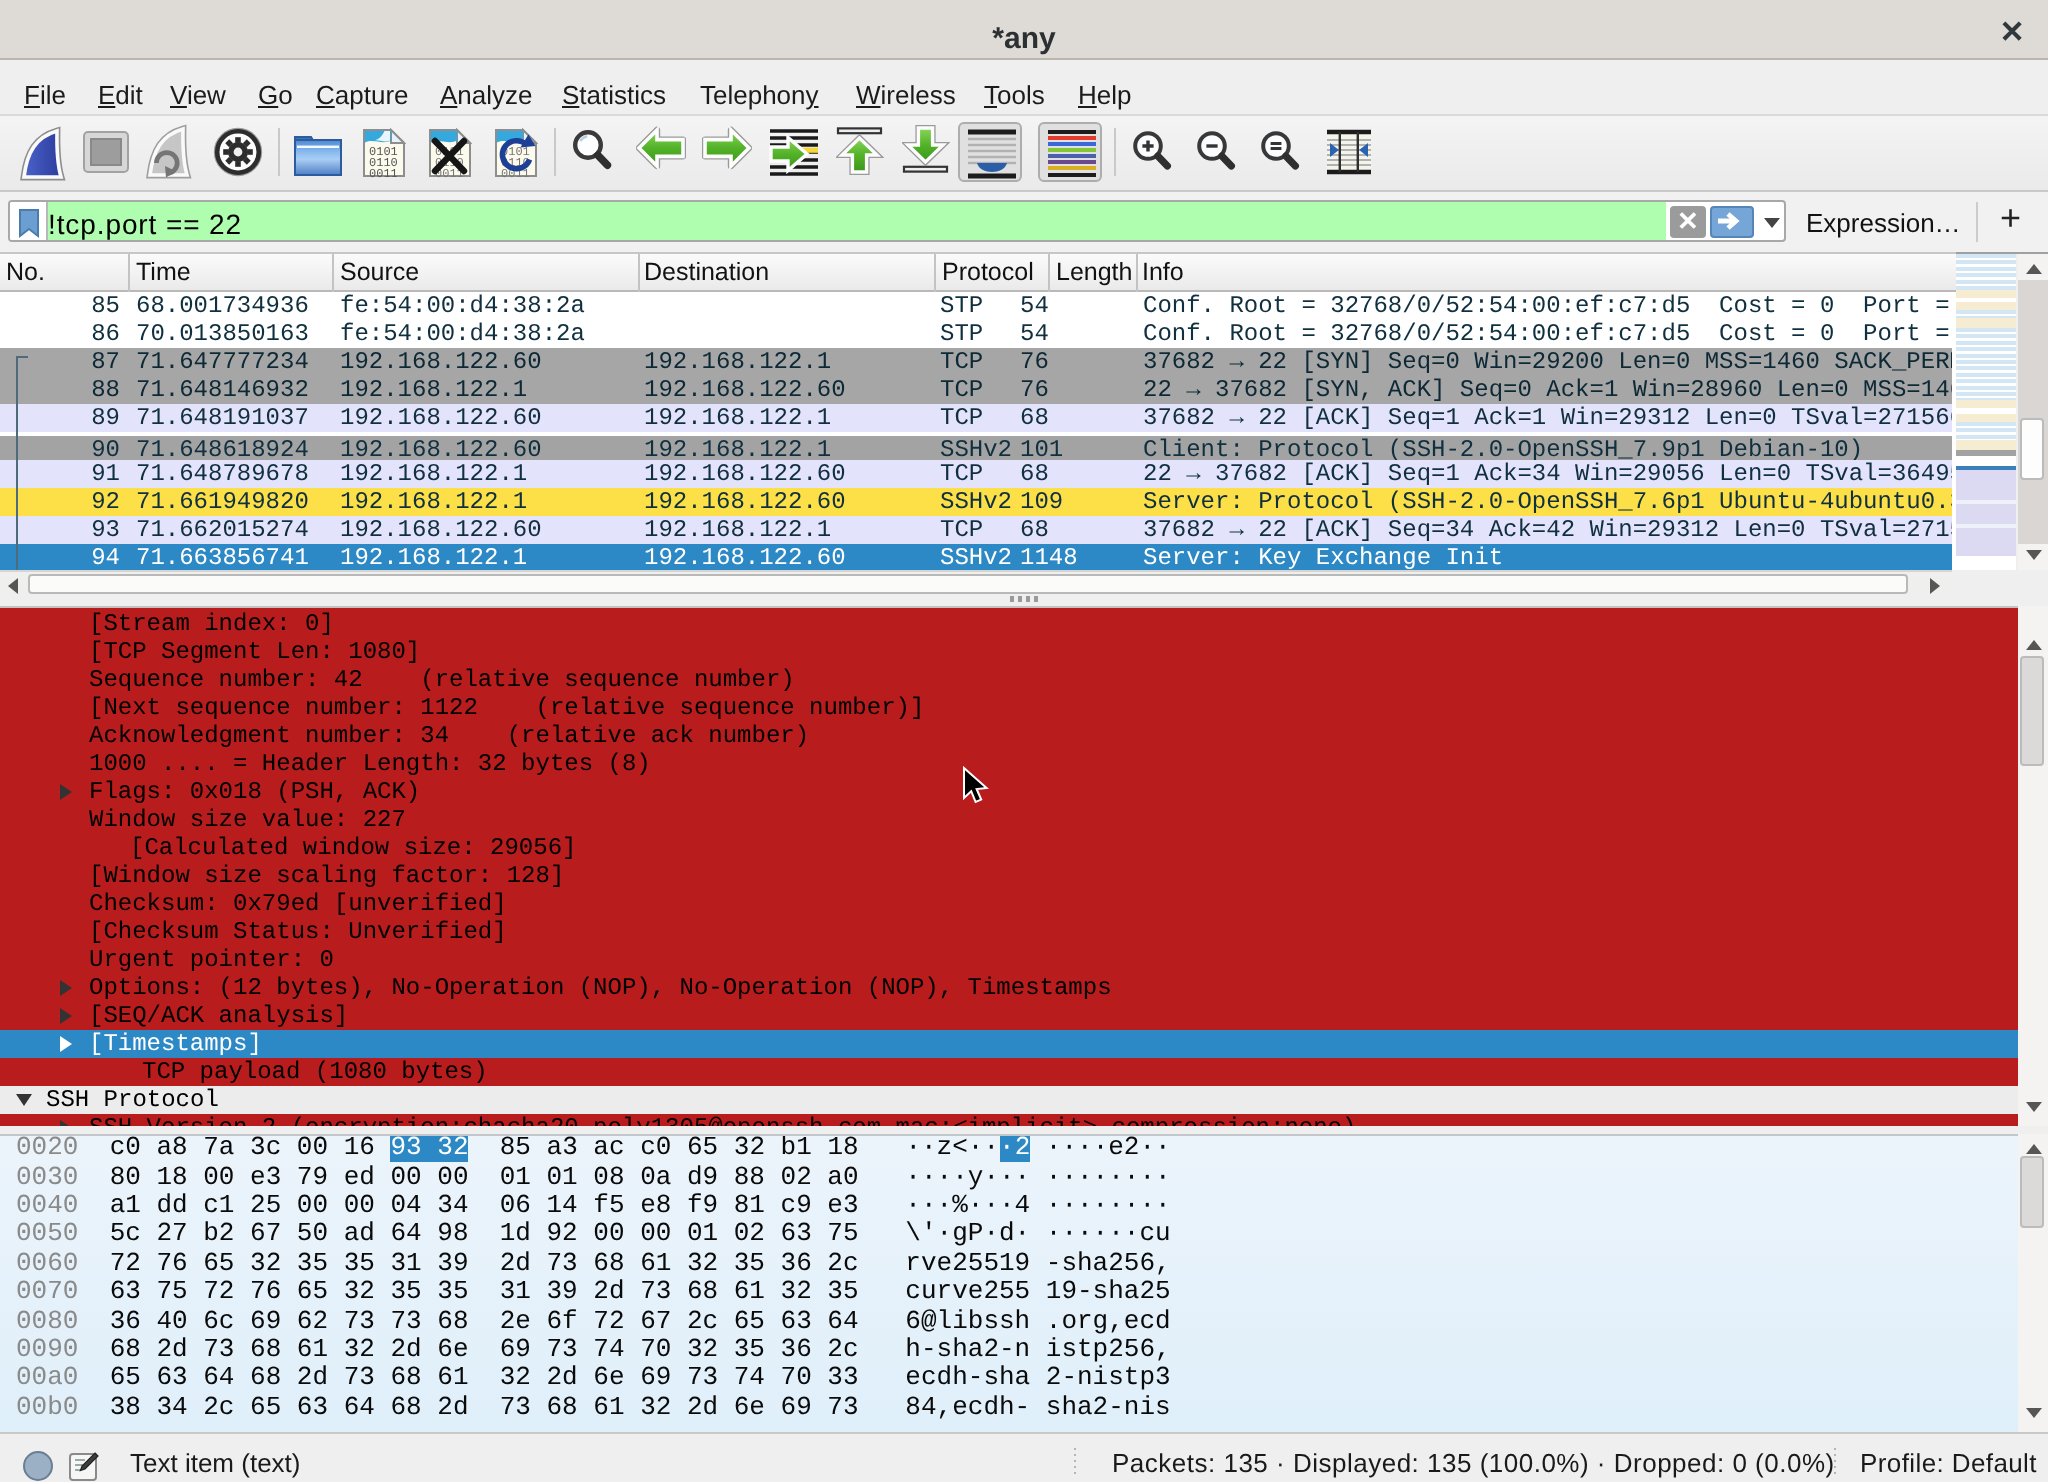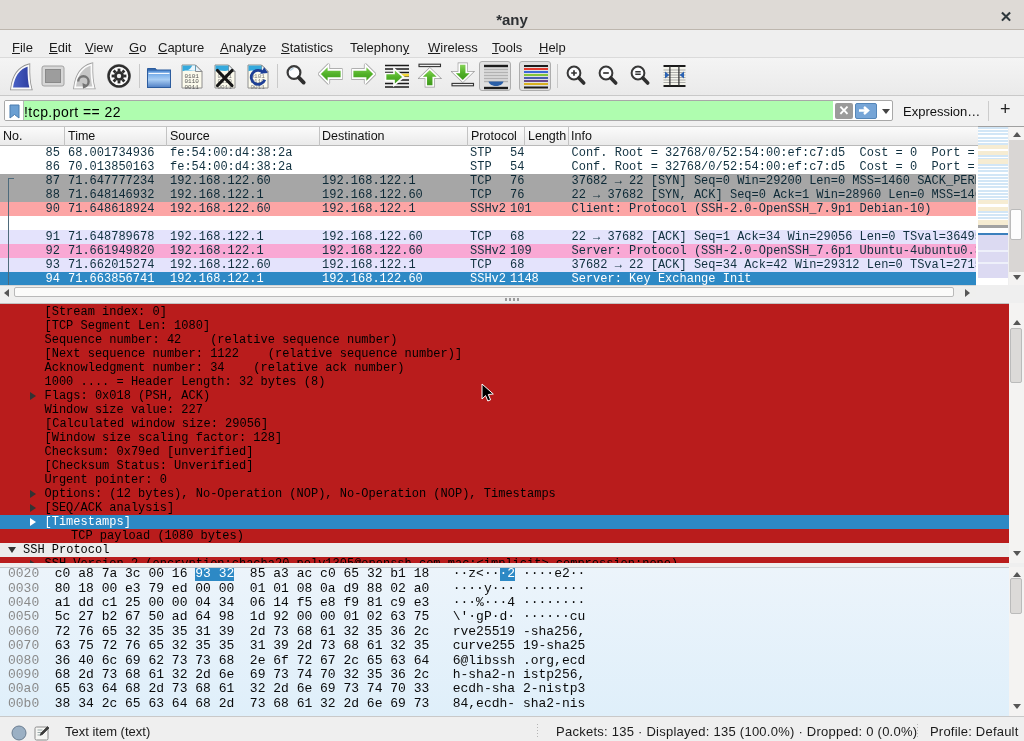--- a/index.html
+++ b/index.html
@@ -283,23 +283,23 @@
 <span style="left:528px">Length</span>
     <i style="left:568px"></i>
 <span style="left:571px">Info</span>
 </div>
 <div class="abs" id="plrows">
 <div class="prow" style="top:0;background:#fff"><span class="c-no">85</span><span class="c-time">68.001734936</span><span class="c-src">fe:54:00:d4:38:2a</span><span class="c-proto">STP</span><span class="c-len">54</span><span class="c-info">Conf. Root = 32768/0/52:54:00:ef:c7:d5  Cost = 0  Port = 0x8005</span></div>
 <div class="prow" style="top:14px;background:#fff"><span class="c-no">86</span><span class="c-time">70.013850163</span><span class="c-src">fe:54:00:d4:38:2a</span><span class="c-proto">STP</span><span class="c-len">54</span><span class="c-info">Conf. Root = 32768/0/52:54:00:ef:c7:d5  Cost = 0  Port = 0x8005</span></div>
 <div class="prow" style="top:28px;background:#a6a6a6;color:#0d2936"><span class="c-no">87</span><span class="c-time">71.647777234</span><span class="c-src">192.168.122.60</span><span class="c-dst">192.168.122.1</span><span class="c-proto">TCP</span><span class="c-len">76</span><span class="c-info">37682 → 22 [SYN] Seq=0 Win=29200 Len=0 MSS=1460 SACK_PERM=1 TSval=2715667120 TSecr=0 WS=128</span></div>
 <div class="prow" style="top:42px;background:#a6a6a6;color:#0d2936"><span class="c-no">88</span><span class="c-time">71.648146932</span><span class="c-src">192.168.122.1</span><span class="c-dst">192.168.122.60</span><span class="c-proto">TCP</span><span class="c-len">76</span><span class="c-info">22 → 37682 [SYN, ACK] Seq=0 Ack=1 Win=28960 Len=0 MSS=1460 SACK_PERM=1</span></div>
 <div class="prow" style="top:56px;background:#e4e3fc"><span class="c-no">89</span><span class="c-time">71.648191037</span><span class="c-src">192.168.122.60</span><span class="c-dst">192.168.122.1</span><span class="c-proto">TCP</span><span class="c-len">68</span><span class="c-info">37682 → 22 [ACK] Seq=1 Ack=1 Win=29312 Len=0 TSval=2715667121 TSec</span></div>
-<div class="prow" style="top:56px;background:#fca5a5"><span class="c-no">90</span><span class="c-time">71.648618924</span><span class="c-src">192.168.122.60</span><span class="c-dst">192.168.122.1</span><span class="c-proto">SSHv2</span><span class="c-len">101</span><span class="c-info">Client: Protocol (SSH-2.0-OpenSSH_7.9p1 Debian-10)</span></div>
+<div class="prow" style="top:72px;background:#a3a3a3"><span class="c-no">90</span><span class="c-time">71.648618924</span><span class="c-src">192.168.122.60</span><span class="c-dst">192.168.122.1</span><span class="c-proto">SSHv2</span><span class="c-len">101</span><span class="c-info">Client: Protocol (SSH-2.0-OpenSSH_7.9p1 Debian-10)</span></div>
 <div class="prow" style="top:84px;background:#e4e3fc"><span class="c-no">91</span><span class="c-time">71.648789678</span><span class="c-src">192.168.122.1</span><span class="c-dst">192.168.122.60</span><span class="c-proto">TCP</span><span class="c-len">68</span><span class="c-info">22 → 37682 [ACK] Seq=1 Ack=34 Win=29056 Len=0 TSval=36495869 TSec</span></div>
-<div class="prow" style="top:98px;background:#f9a8d4"><span class="c-no">92</span><span class="c-time">71.661949820</span><span class="c-src">192.168.122.1</span><span class="c-dst">192.168.122.60</span><span class="c-proto">SSHv2</span><span class="c-len">109</span><span class="c-info">Server: Protocol (SSH-2.0-OpenSSH_7.6p1 Ubuntu-4ubuntu0.3)</span></div>
+<div class="prow" style="top:98px;background:#fde047"><span class="c-no">92</span><span class="c-time">71.661949820</span><span class="c-src">192.168.122.1</span><span class="c-dst">192.168.122.60</span><span class="c-proto">SSHv2</span><span class="c-len">109</span><span class="c-info">Server: Protocol (SSH-2.0-OpenSSH_7.6p1 Ubuntu-4ubuntu0.3)</span></div>
 <div class="prow" style="top:112px;background:#e4e3fc"><span class="c-no">93</span><span class="c-time">71.662015274</span><span class="c-src">192.168.122.60</span><span class="c-dst">192.168.122.1</span><span class="c-proto">TCP</span><span class="c-len">68</span><span class="c-info">37682 → 22 [ACK] Seq=34 Ack=42 Win=29312 Len=0 TSval=2715667135 T</span></div>
 <div class="prow hl" style="top:126px"><span class="c-no">94</span><span class="c-time">71.663856741</span><span class="c-src">192.168.122.1</span><span class="c-dst">192.168.122.60</span><span class="c-proto">SSHv2</span><span class="c-len">1148</span><span class="c-info">Server: Key Exchange Init</span></div>
 <div class="abs" style="left:8px;top:32px;width:1px;height:107px;background:#4e6b7c"></div>
 <div class="abs" style="left:8px;top:32px;width:6px;height:1px;background:#4e6b7c"></div>
 </div>
 <div class="abs" id="minimap">
 <div class="mm" style="top:0;height:18px;background:repeating-linear-gradient(#d2e6f6 0 2px,#fff 2px 3.2px)"></div>
 <div class="mm" style="top:18px;height:4px;background:#f6ecd2"></div>
 <div class="mm" style="top:22px;height:2px;background:#fff"></div>
 <div class="mm" style="top:24px;height:4px;background:#f6ecd2"></div>
@@ -335,21 +335,21 @@
 <div class="abs" style="left:505px;top:298px;width:16px;height:3px;background:repeating-linear-gradient(90deg,#9a9a9a 0 2px,transparent 2px 4px)"></div>
 <div class="abs" id="details">
 <div class="dline" style="top:1px"><span style="margin-left:44.5px">[Stream index: 0]</span></div>
 <div class="dline" style="top:15px"><span style="margin-left:44.5px">[TCP Segment Len: 1080]</span></div>
 <div class="dline" style="top:29px"><span style="margin-left:44.5px">Sequence number: 42    (relative sequence number)</span></div>
 <div class="dline" style="top:43px"><span style="margin-left:44.5px">[Next sequence number: 1122    (relative sequence number)]</span></div>
 <div class="dline" style="top:57px"><span style="margin-left:44.5px">Acknowledgment number: 34    (relative ack number)</span></div>
 <div class="dline" style="top:71px"><span style="margin-left:44.5px">1000 .... = Header Length: 32 bytes (8)</span></div>
 <div class="dline" style="top:85px"><i class="tri" style="left:30px"></i><span style="margin-left:44.5px">Flags: 0x018 (PSH, ACK)</span></div>
 <div class="dline" style="top:99px"><span style="margin-left:44.5px">Window size value: 227</span></div>
-<div class="dline" style="top:113px"><span style="margin-left:45px">[Calculated window size: 29056]</span></div>
+<div class="dline" style="top:113px"><span style="margin-left:65px">[Calculated window size: 29056]</span></div>
 <div class="dline" style="top:127px"><span style="margin-left:44.5px">[Window size scaling factor: 128]</span></div>
 <div class="dline" style="top:141px"><span style="margin-left:44.5px">Checksum: 0x79ed [unverified]</span></div>
 <div class="dline" style="top:155px"><span style="margin-left:44.5px">[Checksum Status: Unverified]</span></div>
 <div class="dline" style="top:169px"><span style="margin-left:44.5px">Urgent pointer: 0</span></div>
 <div class="dline" style="top:183px"><i class="tri" style="left:30px"></i><span style="margin-left:44.5px">Options: (12 bytes), No-Operation (NOP), No-Operation (NOP), Timestamps</span></div>
 <div class="dline hl" style="top:211px"><i class="tri" style="left:30px;border-left-color:#fff"></i><span style="margin-left:44.5px">[Timestamps]</span></div>
 <div class="dline" style="top:197px"><i class="tri" style="left:30px"></i><span style="margin-left:44.5px">[SEQ/ACK analysis]</span></div>
 <div class="dline" style="top:225px"><span style="margin-left:71px">TCP payload (1080 bytes)</span></div>
 <div class="dline" style="top:239px;background:#ececec"><i class="trid" style="left:8px"></i><span style="margin-left:23px">SSH Protocol</span></div>
 <div class="dline" style="top:253px"><i class="tri" style="left:30px"></i><span style="margin-left:44.5px">SSH Version 2 (encryption:chacha20-poly1305@openssh.com mac:&lt;implicit&gt; compression:none)</span></div>

